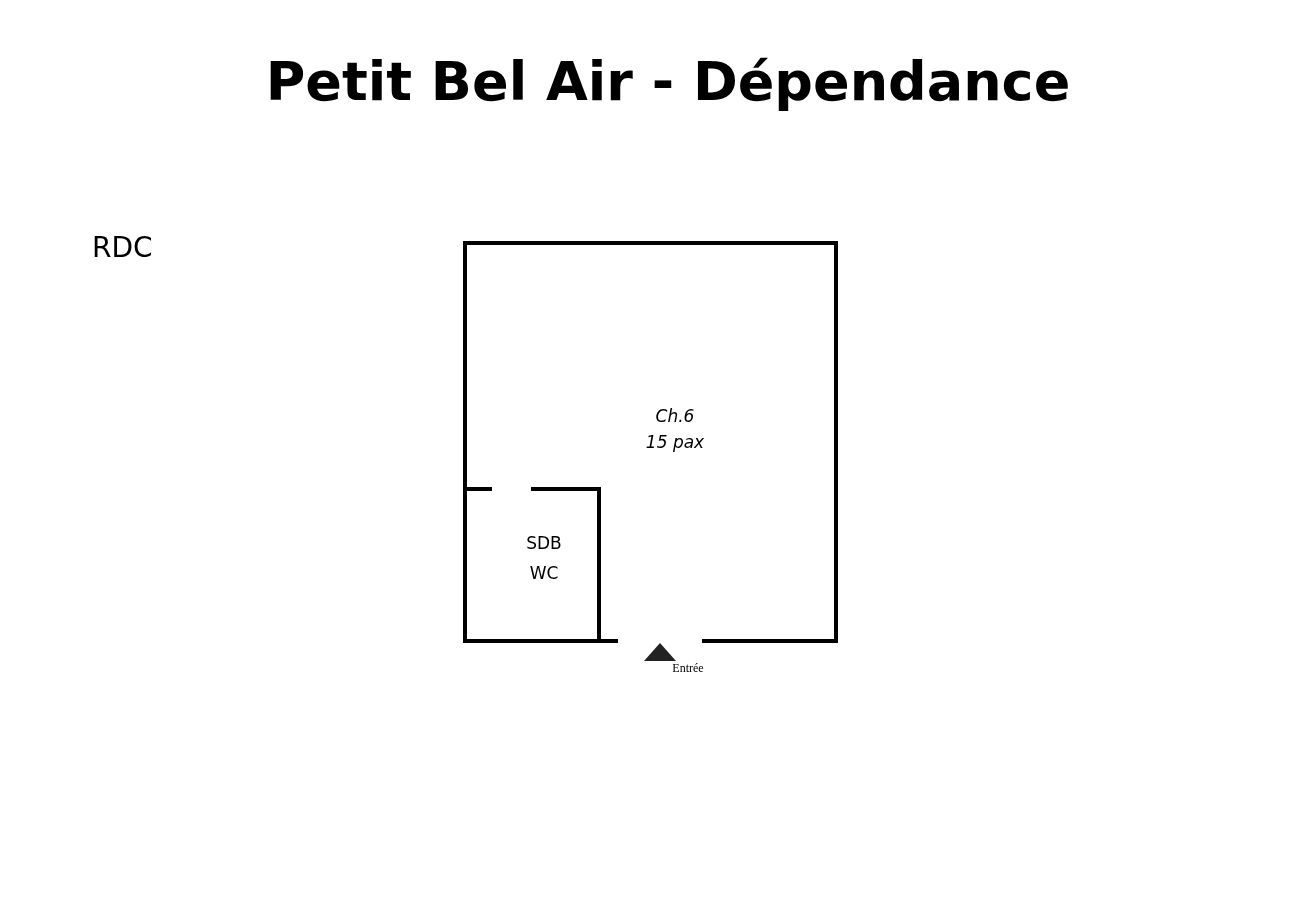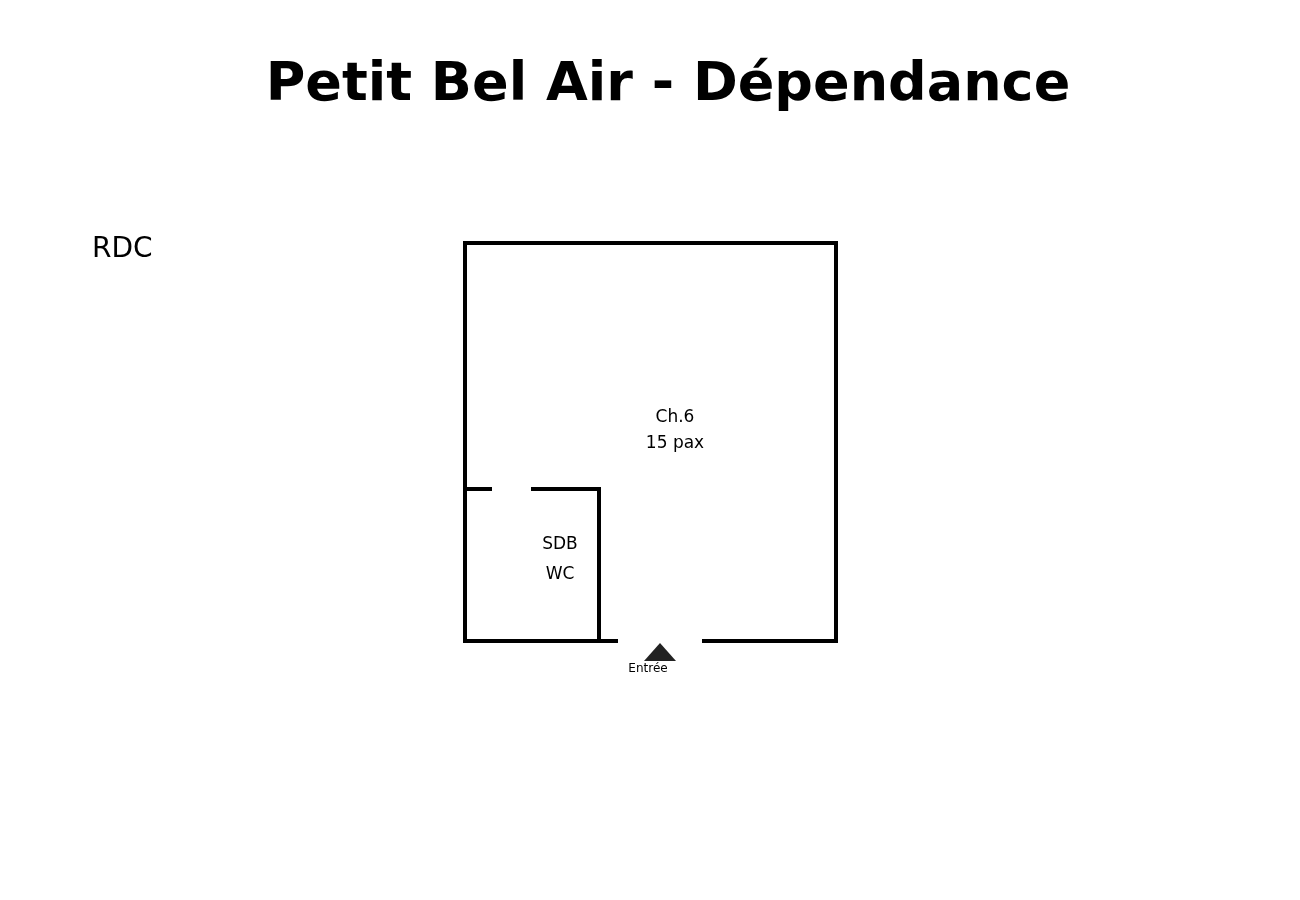--- a/index.html
+++ b/index.html
@@ -20,23 +20,23 @@
   <g stroke="#000" stroke-width="4" fill="none" stroke-linecap="square">
 
     <polyline points="616,641 465,641 465,243 836,243 836,641 704,641"></polyline>
 
     <line x1="465" y1="489" x2="490" y2="489"></line>
     <polyline points="533,489 599,489 599,641"></polyline>
   </g>
   <polygon points="660,643 676,661 644,661" fill="#222"></polygon>
 </svg>
 
-<div class="lbl" style="left:625px; top:403px; width:100px;">
+<div class="lbl" style="left:625px; top:403px; width:100px;font-style:italic;">
   <div>Ch.6</div>
   <div>15 pax</div>
 </div>
 
-<div class="lbl" style="left:510px; top:528px; width:100px; line-height:30px;">
+<div class="lbl" style="left:494px; top:528px; width:100px; line-height:30px;">
   <div>SDB</div>
   <div>WC</div>
 </div>
 
-<div class="entree" style="left:608px; top:661px; width:80px; text-align:center;">Entrée</div>
+<div class="entree" style="left:648px; top:661px; width:80px; text-align:center;font-family:Liberation Serif, serif;">Entrée</div>
 
 </body></html>

